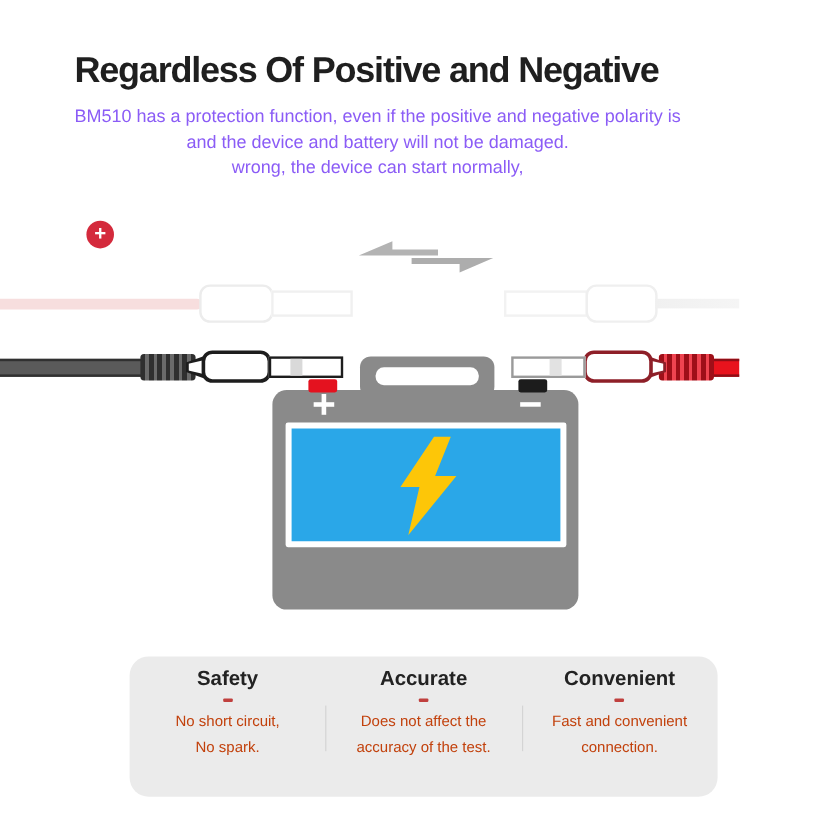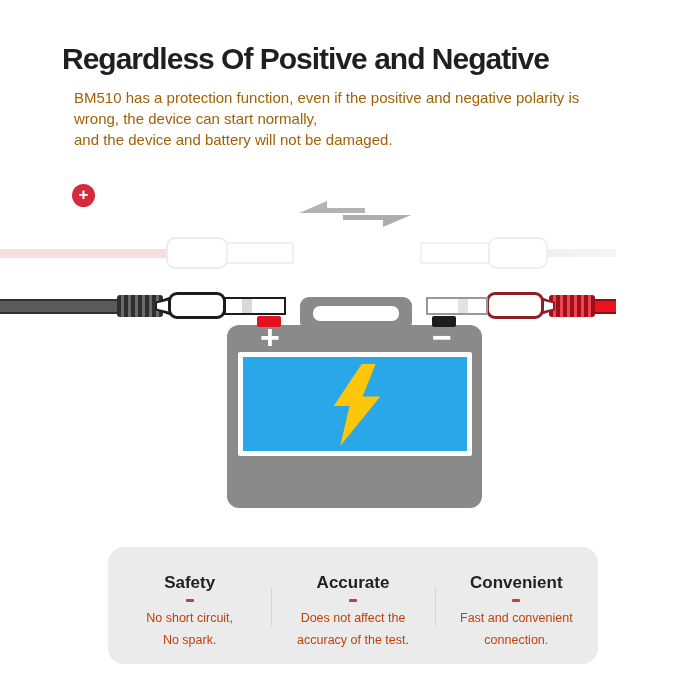--- a/index.html
+++ b/index.html
@@ -2,21 +2,21 @@
 <html><head>
 <meta charset="utf-8">
 <style>
   html,body{margin:0;padding:0;background:#fff;}
   .canvas{position:relative;width:616px;height:700px;background:#ffffff;overflow:hidden;
           font-family:"Liberation Sans", sans-serif;}
   .abs{position:absolute;}
 
   
   .title{left:62px;top:42px;font-size:30px;font-weight:bold;color:#1f1f1f;letter-spacing:-1px;white-space:nowrap;}
-  .subtitle{left:74px;top:87px;font-size:15px;line-height:21px;color:#a16207;}
+  .subtitle{left:62px;top:87px;font-size:15px;line-height:21px;color:#8b5cf6;text-align:center;}
 
   
   .plus-badge{left:72px;top:184px;width:23px;height:23px;border-radius:50%;background:#d42a3c;
               color:#fff;font-size:17px;font-weight:bold;text-align:center;line-height:22px;}
 
   
   .ghost-cable-red{left:0;top:249px;width:168px;height:9px;background:#f7dede;border-radius:0 4px 4px 0;}
   .ghost-conn-left{left:166px;top:237px;width:58px;height:28px;background:#fff;border:2px solid #ececec;border-radius:9px;}
   .ghost-blade-left{left:226px;top:242px;width:64px;height:18px;background:#fff;border:2px solid #f0f0f0;}
   .ghost-blade-right{left:420px;top:242px;width:66px;height:18px;background:#fff;border:2px solid #f2f2f2;}
@@ -66,38 +66,38 @@
   .battery-minus{left:422px;top:318px;width:40px;text-align:center;font-size:34px;font-weight:bold;color:#fff;z-index:3;}
   .battery-panel{left:238px;top:352px;width:234px;height:104px;background:#2aa7e8;
                  border:5px solid #ffffff;border-radius:2px;box-sizing:border-box;z-index:3;}
   .bolt{left:329px;top:361px;z-index:4;}
   .battery-voltage{left:227px;top:461px;width:255px;text-align:center;font-size:32px;font-weight:bold;
                    color:#fff;letter-spacing:1px;z-index:4;}
 
   
   .feature-card{left:108px;top:547px;width:490px;height:117px;background:#ebebeb;border-radius:16px;
                 display:flex;}
-  .feature-col{flex:1;text-align:center;padding-top:26px;position:relative;}
+  .feature-col{flex:1;text-align:center;padding-top:9px;position:relative;}
   .feature-title{font-size:17px;font-weight:bold;color:#222;}
   .feature-dash{width:8px;height:3px;background:#c0403e;margin:6px auto 5px auto;border-radius:1px;}
   .feature-line{font-size:12.5px;color:#c2410c;line-height:22px;}
   .feature-divider{position:absolute;top:41px;width:1px;height:38px;background:#d4d4d4;}
   .divider-1{left:163px;}
   .divider-2{left:327px;}
 </style>
 </head>
 <body>
 
 <div class="canvas">
 
   <div class="abs title">Regardless Of Positive and Negative</div>
   <div class="abs subtitle">
     <div>BM510 has a protection function, even if the positive and negative polarity is</div>
+    <div>and the device and battery will not be damaged.</div>
     <div>wrong, the device can start normally,</div>
-    <div>and the device and battery will not be damaged.</div>
   </div>
 
   <div class="abs plus-badge">+</div>
 
   <div>
     <div class="abs ghost-cable-red"></div>
     <div class="abs ghost-conn-left"></div>
     <div class="abs ghost-blade-left"></div>
     <div class="abs ghost-blade-right"></div>
     <div class="abs ghost-conn-right"></div>

